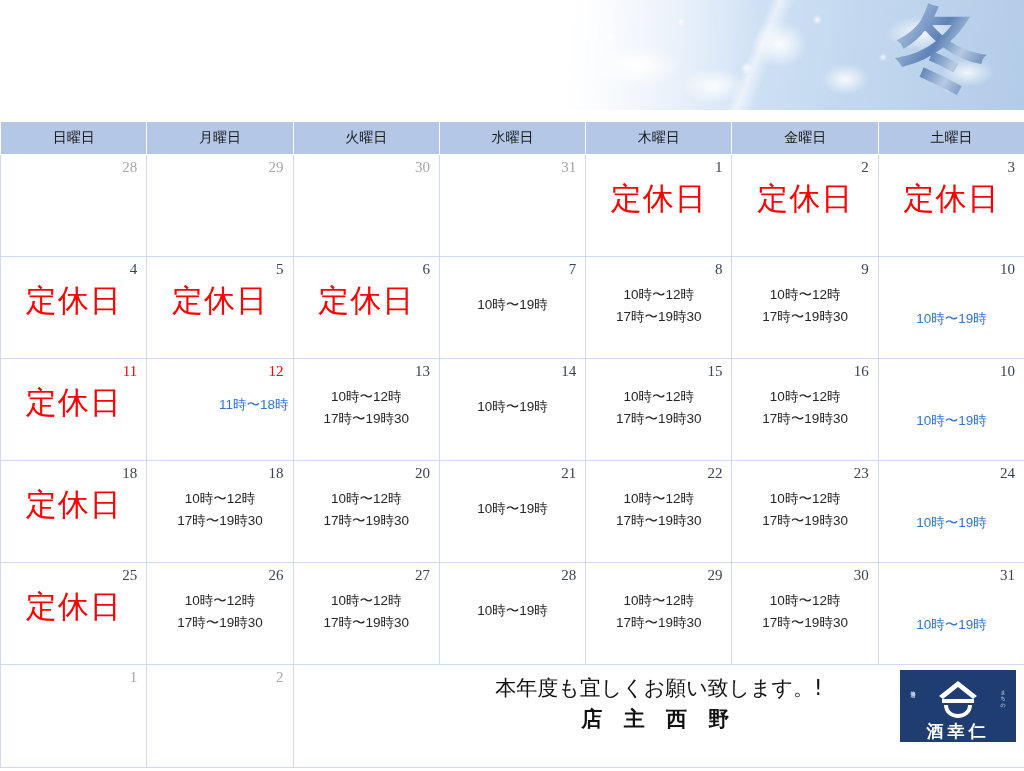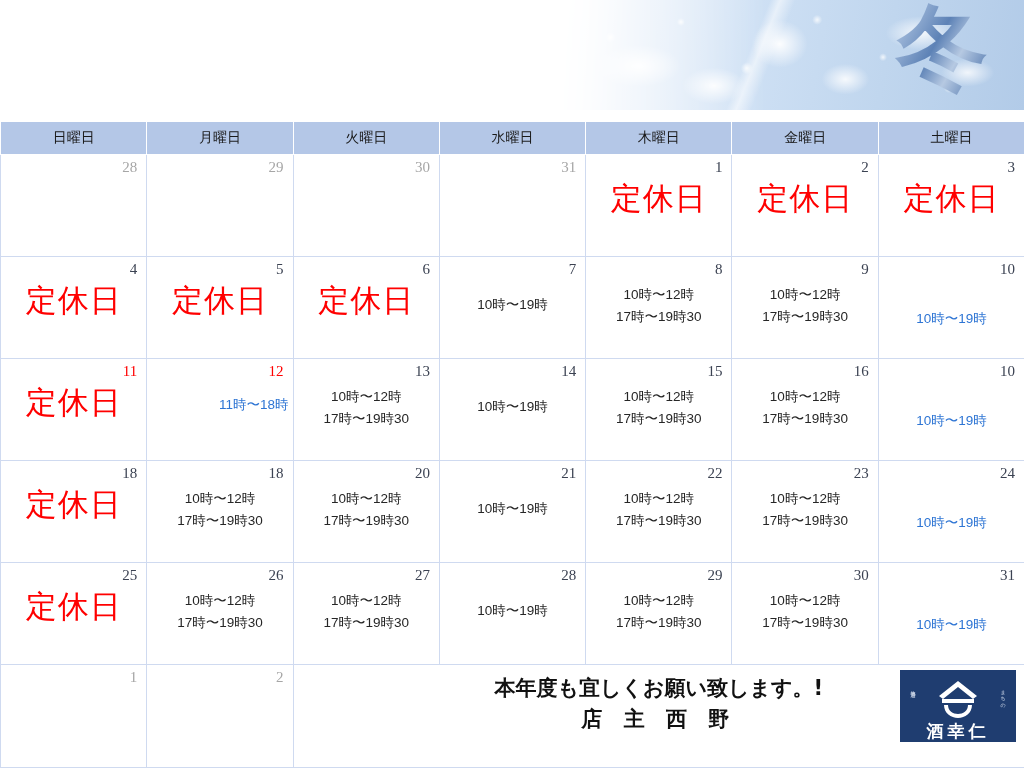--- a/index.html
+++ b/index.html
@@ -162,21 +162,21 @@
     position: relative;
   }
   .footer-msg {
     display: block;
     text-align: center;
     padding-top: 8px;
   }
   .footer-line1 {
     display: block;
     font-size: 21px;
-    font-weight: 700;
+    font-weight: 400;
     line-height: 30px;
     color: #111111;
     font-family: "DejaVu Sans", sans-serif;
   }
   .footer-line2 {
     display: block;
     font-size: 21px;
     font-weight: 700;
     line-height: 32px;
     color: #111111;

